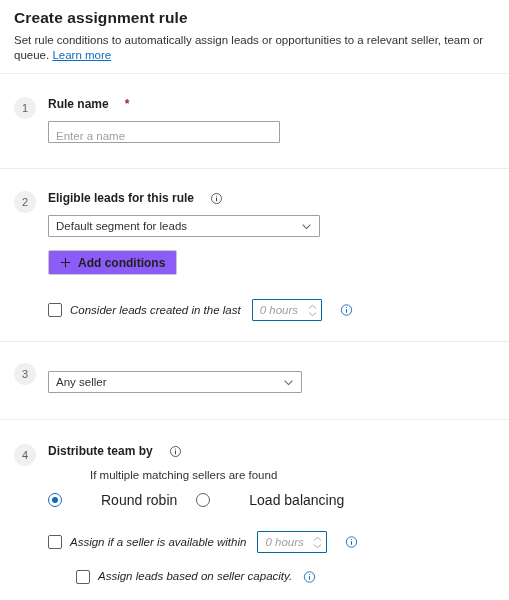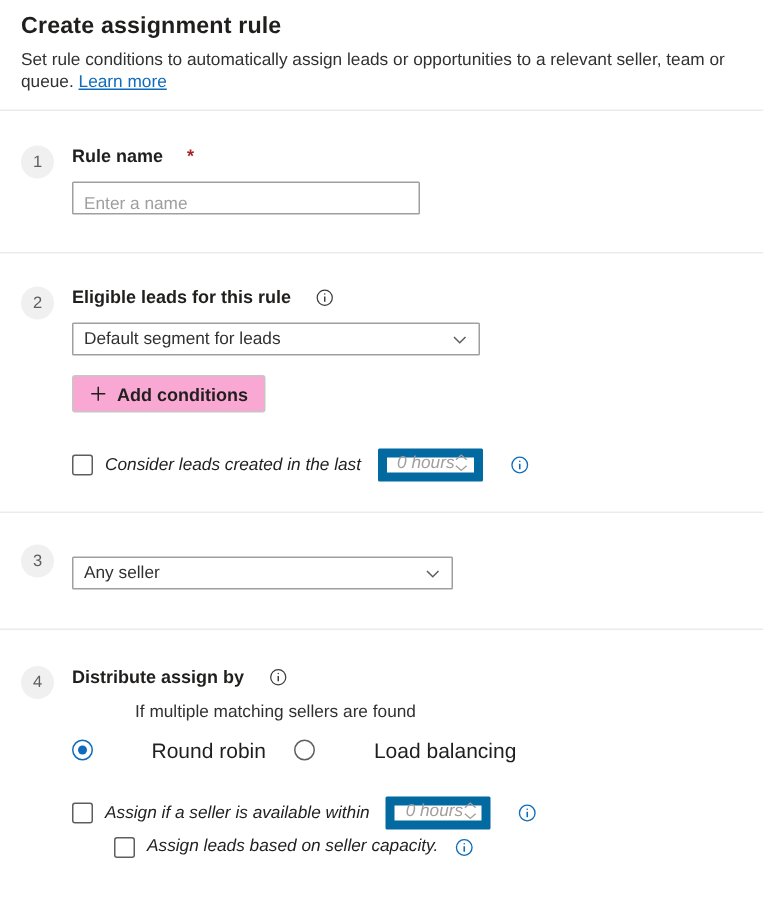--- a/index.html
+++ b/index.html
@@ -151,21 +151,21 @@
     flex: 0 0 auto;
     display: inline-flex;
   }
   .chev svg { display: block; }
 
   .add-btn {
     margin-top: 13px;
     height: 25px;
     border: 1px solid #c8c6c4;
     border-radius: 2px;
-    background: #f9a8d4;
+    background: #8b5cf6;
     box-sizing: border-box;
     display: inline-flex;
     align-items: center;
     gap: 7px;
     padding: 0 11px;
     font-size: 12px;
     font-weight: 600;
     color: #201f1e;
     cursor: pointer;
   }
@@ -177,21 +177,21 @@
 
   
   .cb-row {
     display: flex;
     align-items: center;
     gap: 8px;
     font-style: italic;
   }
   .cb-row.mt-consider { margin-top: 24px; }
   .cb-row.mt-available { margin-top: 23px; }
-  .cb-row.mt-capacity { margin-top: 4px; padding-left: 28px; }
+  .cb-row.mt-capacity { margin-top: 16px; padding-left: 28px; }
   .checkbox {
     width: 14px;
     height: 14px;
     border: 1px solid #605e5c;
     border-radius: 2px;
     background: #fff;
     box-sizing: border-box;
     flex: 0 0 14px;
     cursor: pointer;
   }
@@ -199,26 +199,26 @@
     font-size: 11.5px;
     color: #201f1e;
     line-height: 15px;
     white-space: nowrap;
   }
 
   
   .spinner {
     width: 70px;
     height: 22px;
-    border: 6px solid #0369a1;
+    border: 1px solid #0369a1;
     border-radius: 1px;
     background: #fff;
     box-sizing: border-box;
     display: flex;
-    align-items: flex-end;
+    align-items: center;
     justify-content: space-between;
     padding: 0 4px 0 7px;
     margin-left: 3px;
   }
   .spinner-value {
     font-size: 11.5px;
     color: #a19f9d;
     white-space: nowrap;
   }
   .spin-arrows {
@@ -378,21 +378,21 @@
       </div>
     </div>
   </div>
 
   <div class="divider" style="margin-top:26px;"></div>
 
   <div class="step" style="margin-top:23px;">
     <div class="step-badge">4</div>
     <div class="step-body">
       <div class="step-label">
-        <span>Distribute assign by</span>
+        <span>Distribute team by</span>
         <span class="info-icon gray">
           <svg width="13" height="13" viewBox="0 0 16 16" fill="none" stroke="currentColor" stroke-width="1">
             <circle cx="8" cy="8" r="6.2"></circle>
             <line x1="8" y1="6.9" x2="8" y2="11.3" stroke-width="1.2"></line>
             <circle cx="8" cy="4.9" r="0.62" fill="currentColor" stroke="none"></circle>
           </svg>
         </span>
       </div>
 
       <div class="sub-note">If multiple matching sellers are found</div>

